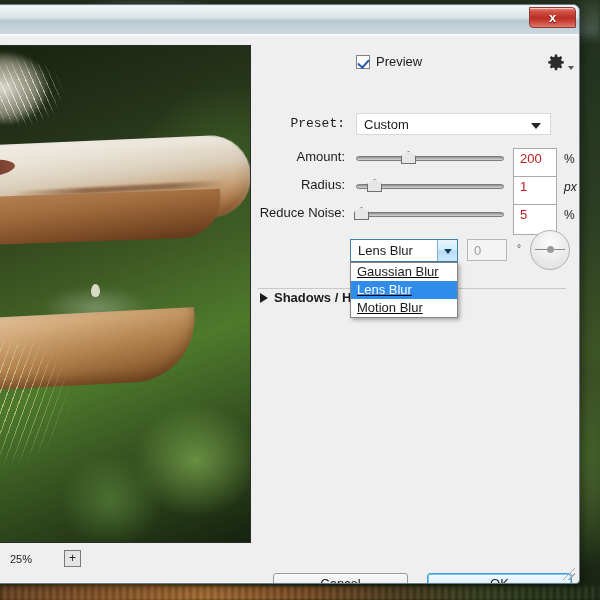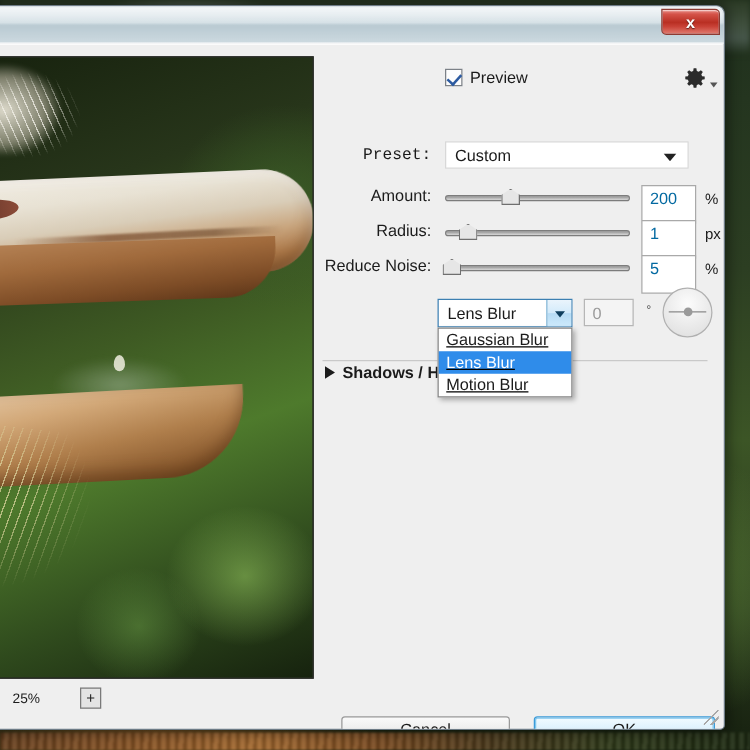--- a/index.html
+++ b/index.html
@@ -210,21 +210,21 @@
     border: 1px solid #7c7c7c;
   }
   .slider-thumb {
     position: absolute; width: 15px; height: 13px;
     background: #e6e6e6; border: 1px solid #6f6f6f;
     clip-path: polygon(50% 0%, 100% 38%, 100% 100%, 0% 100%, 0% 38%);
   }
   .num-field {
     position: absolute; width: 44px; height: 31px;
     background: #fff; border: 1px solid #a9a9a9;
-    font-size: 13px; color: #0369a1; text-align: left;
+    font-size: 13px; color: #b91c1c; text-align: left;
     padding: 2px 0 0 6px;
   }
   .unit { position: absolute; font-size: 12px; color: #1b1b1b; }
 
   
   #remove-combo {
     position: absolute; left: 360px; top: 203px; width: 108px; height: 23px;
     background: #fff; border: 1px solid #3c7fb1;
   }
   #remove-value { position: absolute; left: 7px; top: 3px; font-size: 13px; color: #1b1b1b; }
@@ -366,21 +366,21 @@
       <span class="ctrl-label" style="left:195px; top:113px;">Amount:</span>
       <div class="slider-track" style="left:366px; top:120px; width:148px;"></div>
       <div class="slider-thumb" style="left:411px; top:115px;"></div>
       <div class="num-field" style="left:523px; top:112px;">200</div>
       <span class="unit" style="left:574px; top:116px;">%</span>
 
       <span class="ctrl-label" style="left:195px; top:141px;">Radius:</span>
       <div class="slider-track" style="left:366px; top:148px; width:148px;"></div>
       <div class="slider-thumb" style="left:377px; top:143px;"></div>
       <div class="num-field" style="left:523px; top:140px;">1</div>
-      <span class="unit" style="left:574px; top:144px;">px</span>
+      <span class="unit" style="left:574px; top:144px;font-style:italic;">px</span>
 
       <span class="ctrl-label" style="left:195px; top:169px;">Reduce Noise:</span>
       <div class="slider-track" style="left:366px; top:176px; width:148px;"></div>
       <div class="slider-thumb" style="left:364px; top:171px;"></div>
       <div class="num-field" style="left:523px; top:168px;">5</div>
       <span class="unit" style="left:574px; top:172px;">%</span>
 
       <div id="remove-combo">
         <span id="remove-value">Lens Blur</span>
         <div id="remove-arrow-box"></div>

